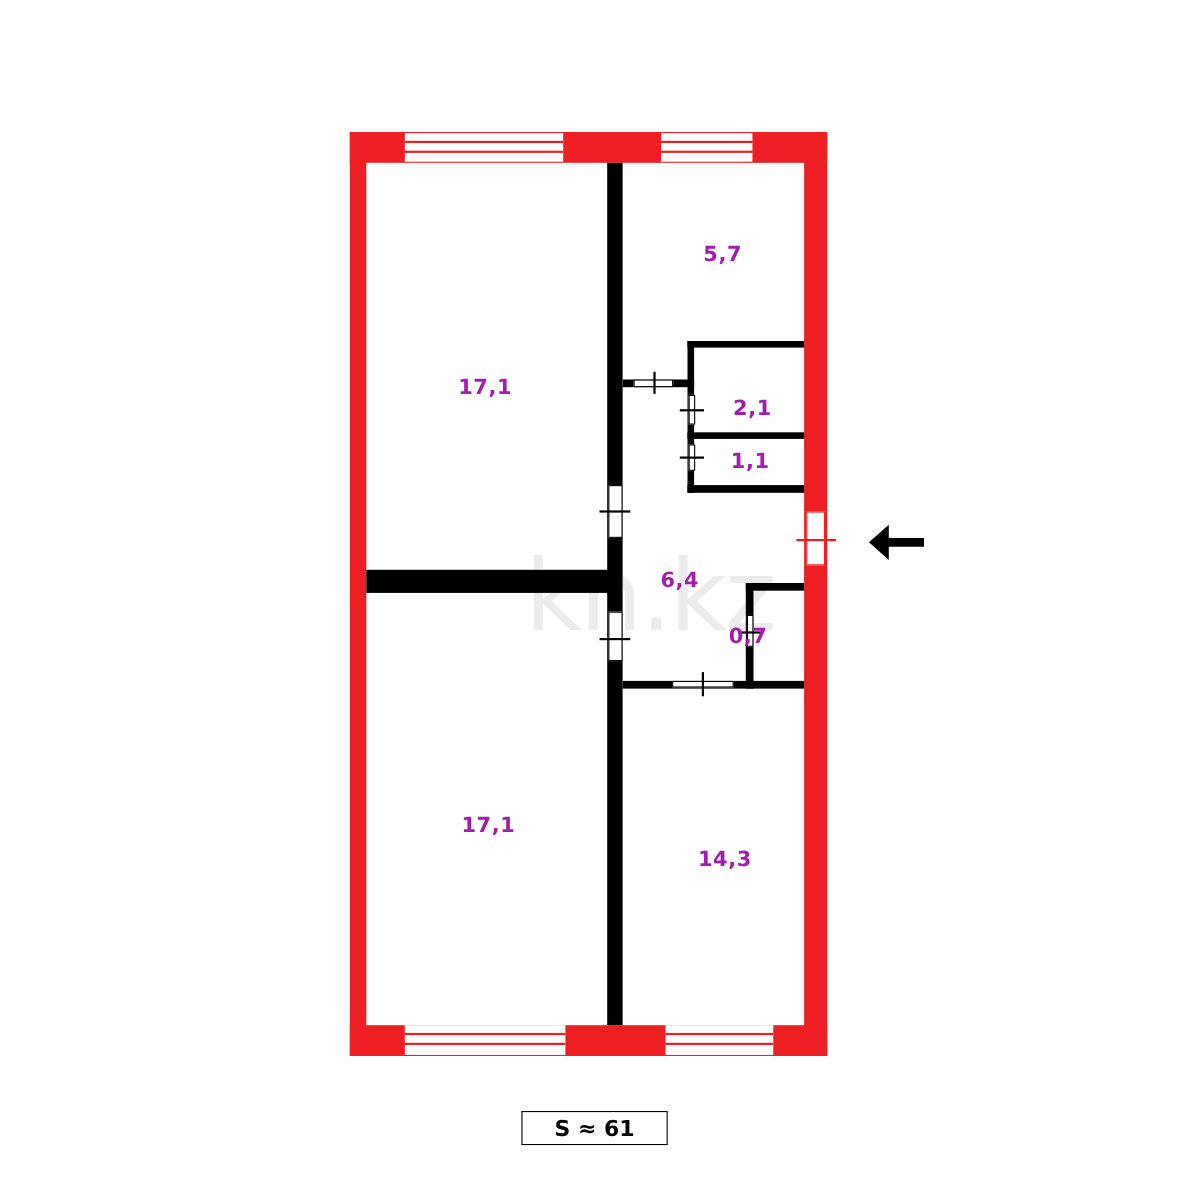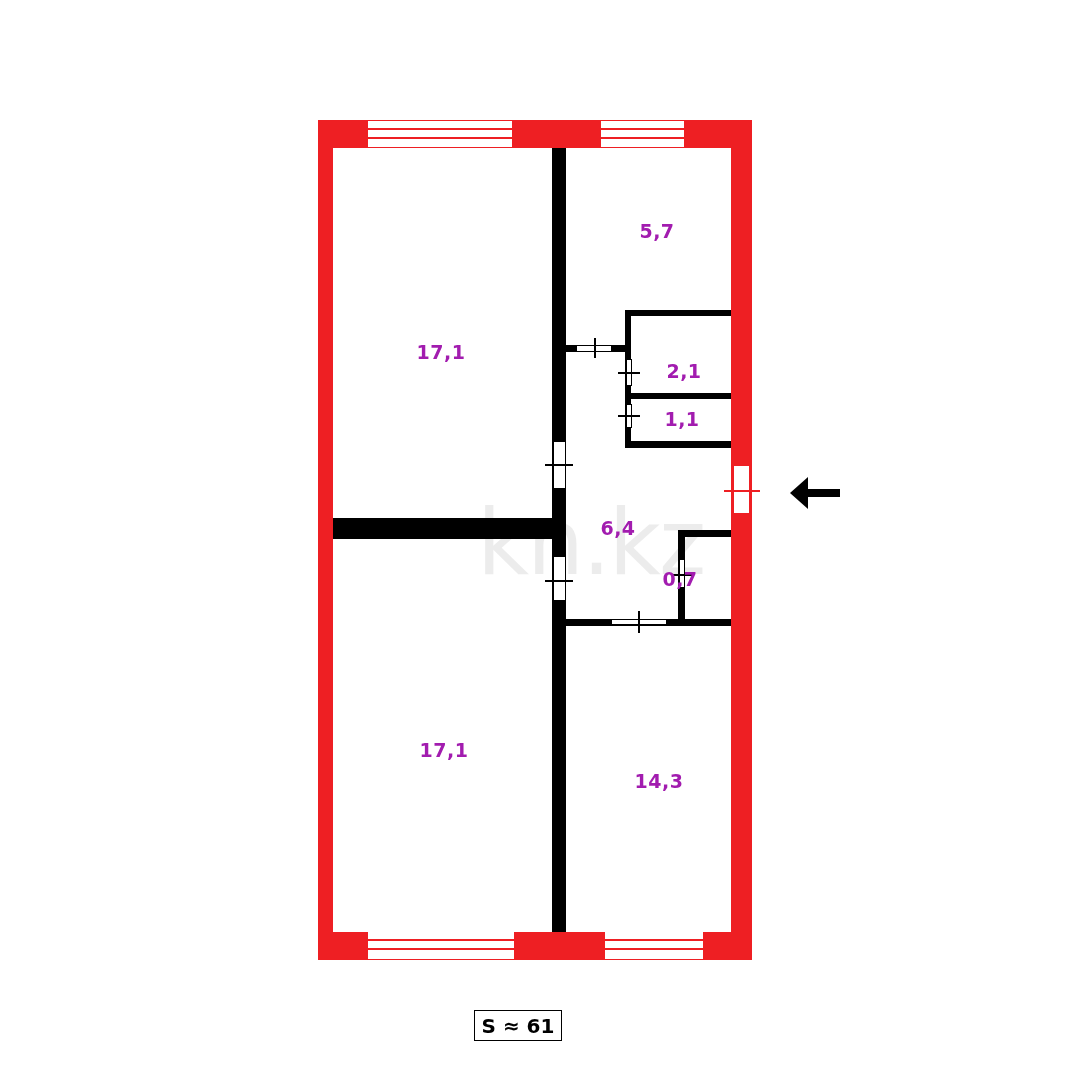--- a/index.html
+++ b/index.html
@@ -10,21 +10,21 @@
     .win-h { position: absolute; background: #ffffff; }
     .win-h::before, .win-h::after { content: ""; position: absolute; left: 0; right: 0; height: 2px; background: #ee1f23; }
     .win-h::before { top: 7px; }
     .win-h::after { top: 16px; }
     .door-v { position: absolute; background: #fff; border: 1px solid #000; box-sizing: border-box; }
     .door-h { position: absolute; background: #fff; border: 1px solid #000; box-sizing: border-box; }
     .tick-h { position: absolute; height: 1.5px; background: #000; }
     .tick-v { position: absolute; width: 1.5px; background: #000; }
     .label { position: absolute; font-weight: bold; font-size: 19px; color: #a21caf; transform: translate(-50%, -50%); white-space: nowrap; letter-spacing: 0.5px; }
     .watermark { position: absolute; left: 430px; top: 490px; font-size: 90px; font-weight: normal; color: rgba(200,200,200,0.35); letter-spacing: -2px; margin-left: 47px; }
-    .area-box { position: absolute; left: 474px; top: 1010px; width: 88px; height: 31px; border: 1.5px solid #000; box-sizing: border-box; display: flex; align-items: center; justify-content: center; font-weight: bold; font-size: 20px; }
+    .area-box { position: absolute; left: 474px; top: 1010px; width: 133px; height: 31px; border: 1.5px solid #000; box-sizing: border-box; display: flex; align-items: center; justify-content: center; font-weight: bold; font-size: 20px; }
     .arrow { position: absolute; left: 790px; top: 476px; width: 52px; height: 34px; }
   </style>
 </head>
 <body>
 
 <div class="watermark">kn.kz</div>
 
 <div class="abs red" style="left:318px;top:120px;width:434px;height:28px;"></div>
 <div class="abs red" style="left:318px;top:932px;width:434px;height:28px;"></div>
 <div class="abs red" style="left:318px;top:120px;width:15px;height:840px;"></div>

